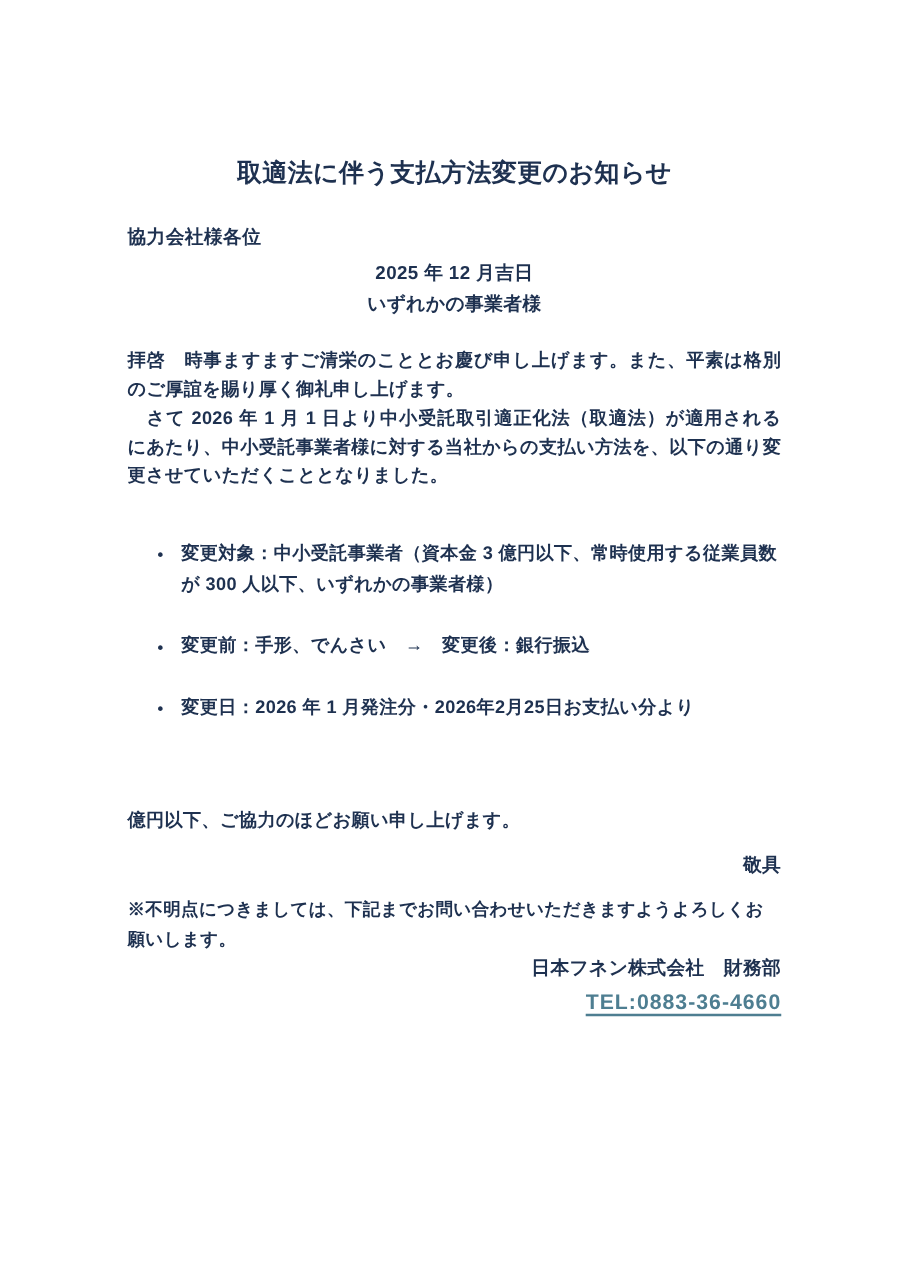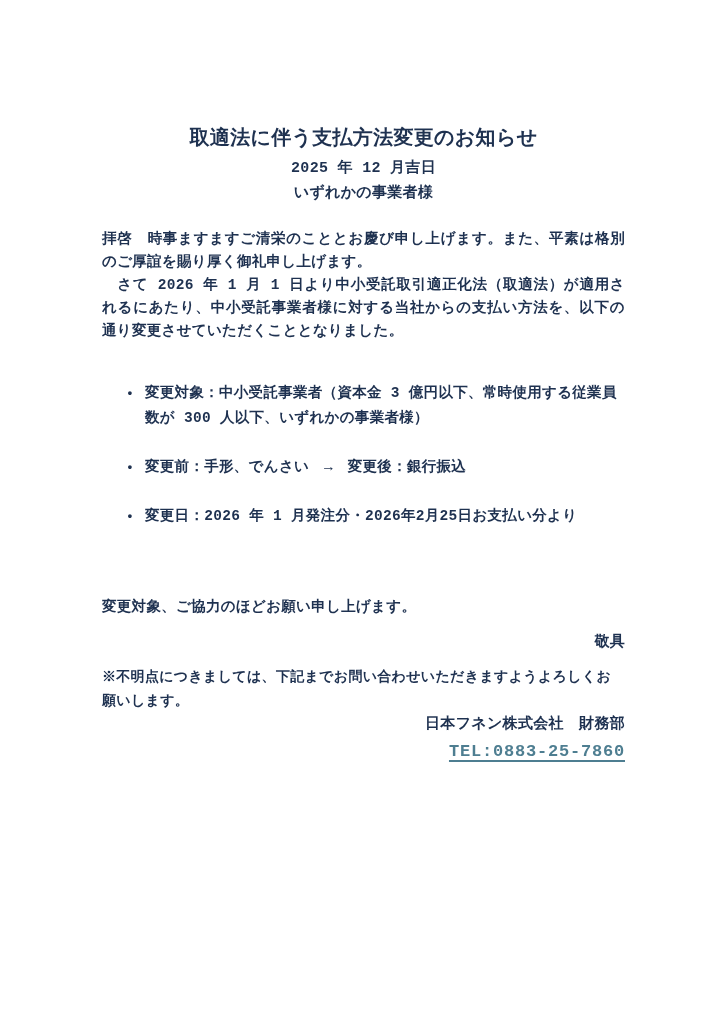--- a/index.html
+++ b/index.html
@@ -12,21 +12,21 @@
     height: 1024px;
     overflow: hidden;
   }
   .page {
     position: relative;
     width: 724px;
     height: 1024px;
     box-sizing: border-box;
     padding: 126px 99px 4px 102px;
     background: #ffffff;
-    font-family: Liberation Mono, monospace;
+    font-family: Liberation Sans, sans-serif;
     color: #1e3150;
     font-weight: 600;
     letter-spacing: 0.3px;
   }
   .title {
     margin: 0;
     font-size: 20px;
     line-height: 26px;
     font-weight: 700;
     text-align: center;
@@ -106,20 +106,21 @@
     cursor: pointer;
   }
 </style>
 </head>
 <body>
 
 <div class="page">
 
   <h1 class="title">取適法に伴う支払方法変更のお知らせ</h1>
 
+  <div class="recipient">協力会社様各位</div>
 
   <div class="meta-block">
     <div>2025 年 12 月吉日</div>
     <div>いずれかの事業者様</div>
   </div>
 
   <div class="body-block">
     <p>拝啓　時事ますますご清栄のこととお慶び申し上げます。また、平素は格別のご厚誼を賜り厚く御礼申し上げます。</p>
     <p>　さて 2026 年 1 月 1 日より中小受託取引適正化法（取適法）が適用されるにあたり、中小受託事業者様に対する当社からの支払い方法を、以下の通り変更させていただくこととなりました。</p>
   </div>
@@ -133,26 +134,26 @@
       <span class="bullet-dot">•</span>
       <span>変更前：手形、でんさい　→　変更後：銀行振込</span>
     </li>
     <li>
       <span class="bullet-dot">•</span>
       <span>変更日：2026 年 1 月発注分・2026年2月25日お支払い分より</span>
     </li>
   </ul>
 
   <div class="closing-block">
-    <p>変更対象、ご協力のほどお願い申し上げます。</p>
+    <p>億円以下、ご協力のほどお願い申し上げます。</p>
   </div>
 
   <div class="keigu">敬具</div>
 
   <div class="note">※不明点につきましては、下記までお問い合わせいただきますようよろしくお願いします。</div>
 
   <div class="signature">日本フネン株式会社　財務部</div>
 
   <div class="tel-row">
-    <a class="tel-link">TEL:0883-25-7860</a>
+    <a class="tel-link">TEL:0883-36-4660</a>
   </div>
 
 </div>
 
 </body></html>

